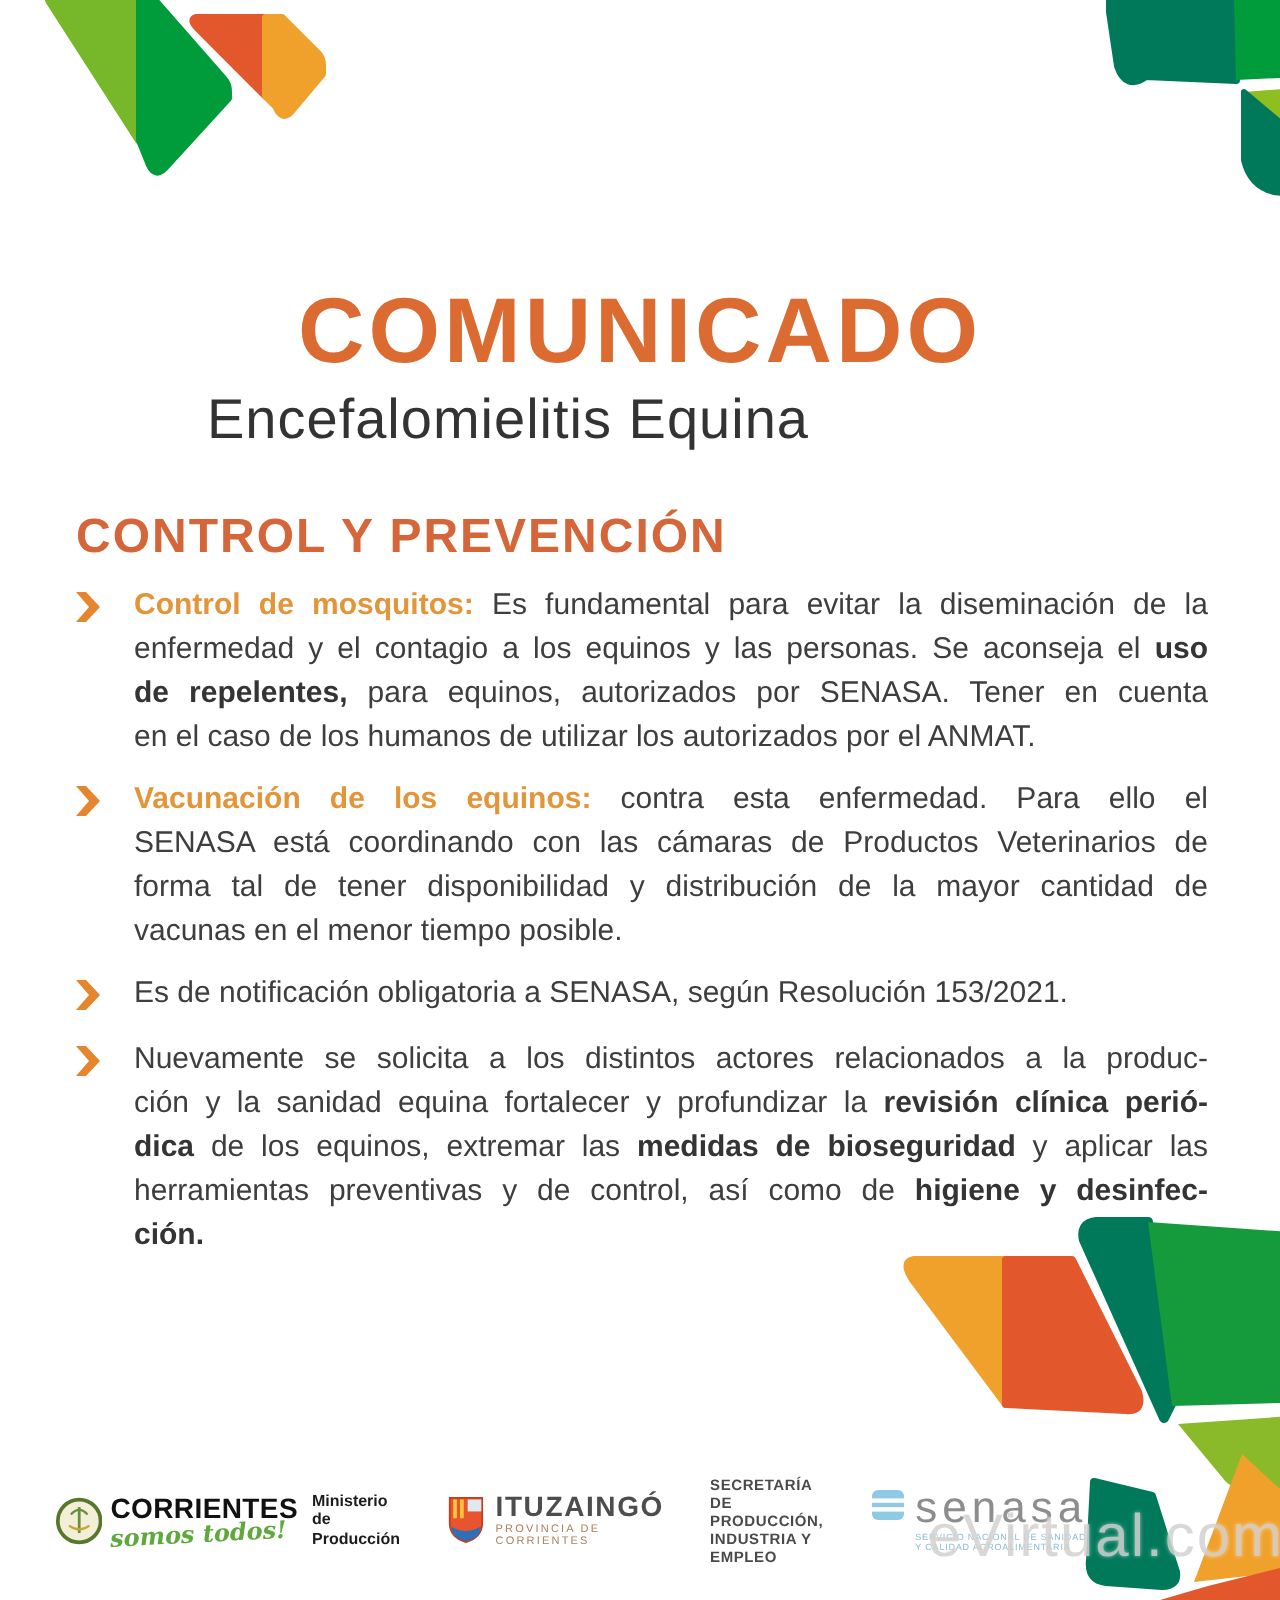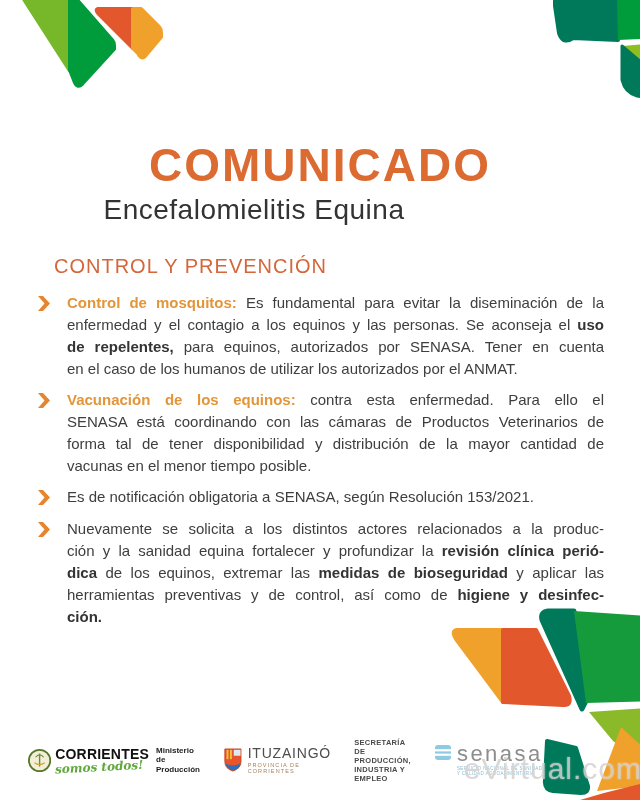--- a/index.html
+++ b/index.html
@@ -5,21 +5,21 @@
   html,body{margin:0;padding:0;background:#fff;}
   .page{position:relative;width:640px;height:800px;background:#fff;overflow:hidden;
         font-family:"Liberation Sans","DejaVu Sans",sans-serif;padding-left:20px;}
   .deco{position:absolute;pointer-events:none;}
   
   .title{position:absolute;top:138px;left:0;width:640px;text-align:center;
          font-size:46px;font-weight:800;letter-spacing:2px;color:var(--accent);}
   .subtitle{position:absolute;top:194px;left:0;width:508px;text-align:center;
             font-size:28px;font-weight:400;letter-spacing:.5px;color:#333;}
   .section-heading{position:absolute;top:255px;left:38px;
-            font-size:20px;font-weight:400;letter-spacing:1px;color:var(--heading);margin-left:16px;}
+            font-size:24px;font-weight:700;letter-spacing:1px;color:var(--heading);}
   
   .bullets{position:absolute;top:292px;left:38px;width:566px;}
   .bullet{display:flex;align-items:flex-start;}
   .bullet + .bullet{margin-top:9px;}
   .marker{width:17px;flex:none;padding-top:4px;}
   .btext{width:549px;font-size:15px;line-height:22px;color:var(--text);margin-left:12px;}
   .line{text-align:justify;}
   .line.jl{text-align-last:justify;}
   .line.last{text-align:left;}
   .b{font-weight:700;color:#343434;}
@@ -28,21 +28,21 @@
   .footer{position:absolute;top:736px;left:28px;width:490px;height:48px;
           display:flex;align-items:center;}
   .flogo{display:flex;align-items:center;}
   .corrientes-text{margin-left:4px;position:relative;}
   .corrientes-name{font-size:14px;font-weight:800;letter-spacing:.2px;color:#111;line-height:14px;}
   .corrientes-tagline{font-size:12px;font-style:italic;font-weight:700;color:#5FA83C;
           transform:rotate(-3deg);margin-top:-1px;font-family:"DejaVu Serif",serif;}
   .ministerio{margin-left:7px;font-size:8px;font-weight:700;color:#1c1c1c;line-height:9.5px;}
   .ituzaingo{margin-left:22px;}
   .ituzaingo-text{margin-left:6px;}
-  .ituzaingo-name{font-size:14px;font-weight:400;letter-spacing:.8px;color:#4d4d4d;line-height:14px;}
+  .ituzaingo-name{font-size:14px;font-weight:700;letter-spacing:.8px;color:#4d4d4d;line-height:14px;}
   .ituzaingo-sub{font-size:5.5px;letter-spacing:1.1px;color:#a9805d;margin-top:2px;}
   .divider{width:2px;height:32px;background:#F0B429;margin:0 9px 0 11px;}
   .secretaria{font-size:7.5px;font-weight:700;color:#4a4a4a;line-height:9px;letter-spacing:.3px;}
   .senasa{margin-left:24px;align-items:flex-start;}
   .senasa-text{margin-left:5px;}
   .senasa-name{font-size:22px;font-weight:400;letter-spacing:2.5px;color:#8d8d8d;line-height:20px;}
   .senasa-sub{font-size:4.5px;letter-spacing:.4px;color:#86b9d2;line-height:5.5px;margin-top:2px;}
   
   .watermark{position:absolute;right:18px;bottom:14px;font-size:30px;font-weight:400;
              letter-spacing:1px;color:#d4d2d0;opacity:.85;text-shadow:0 0 2px rgba(255,255,255,.6);}

